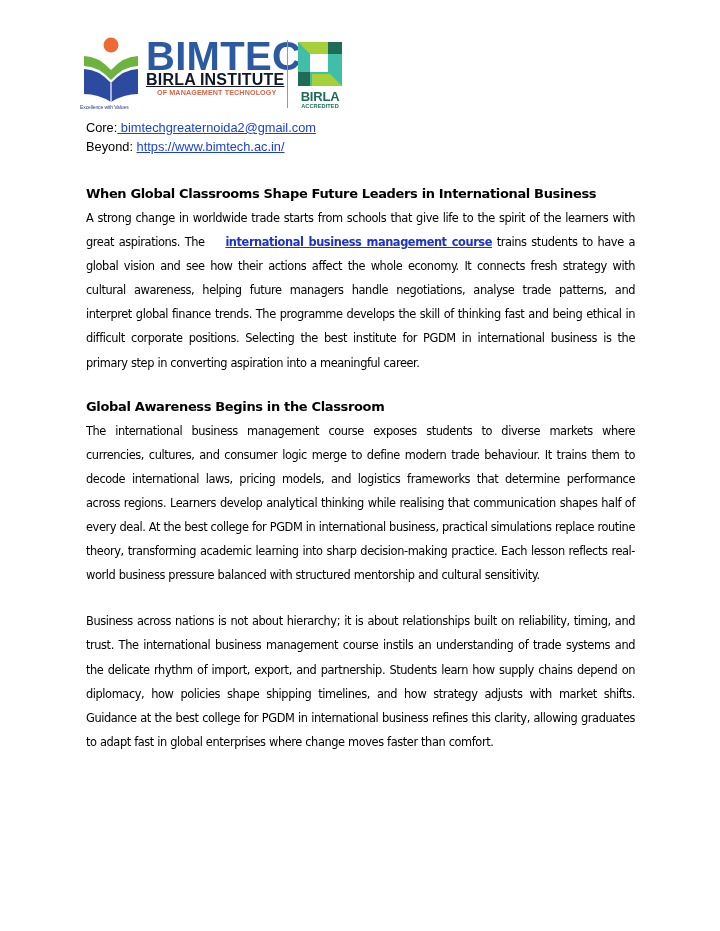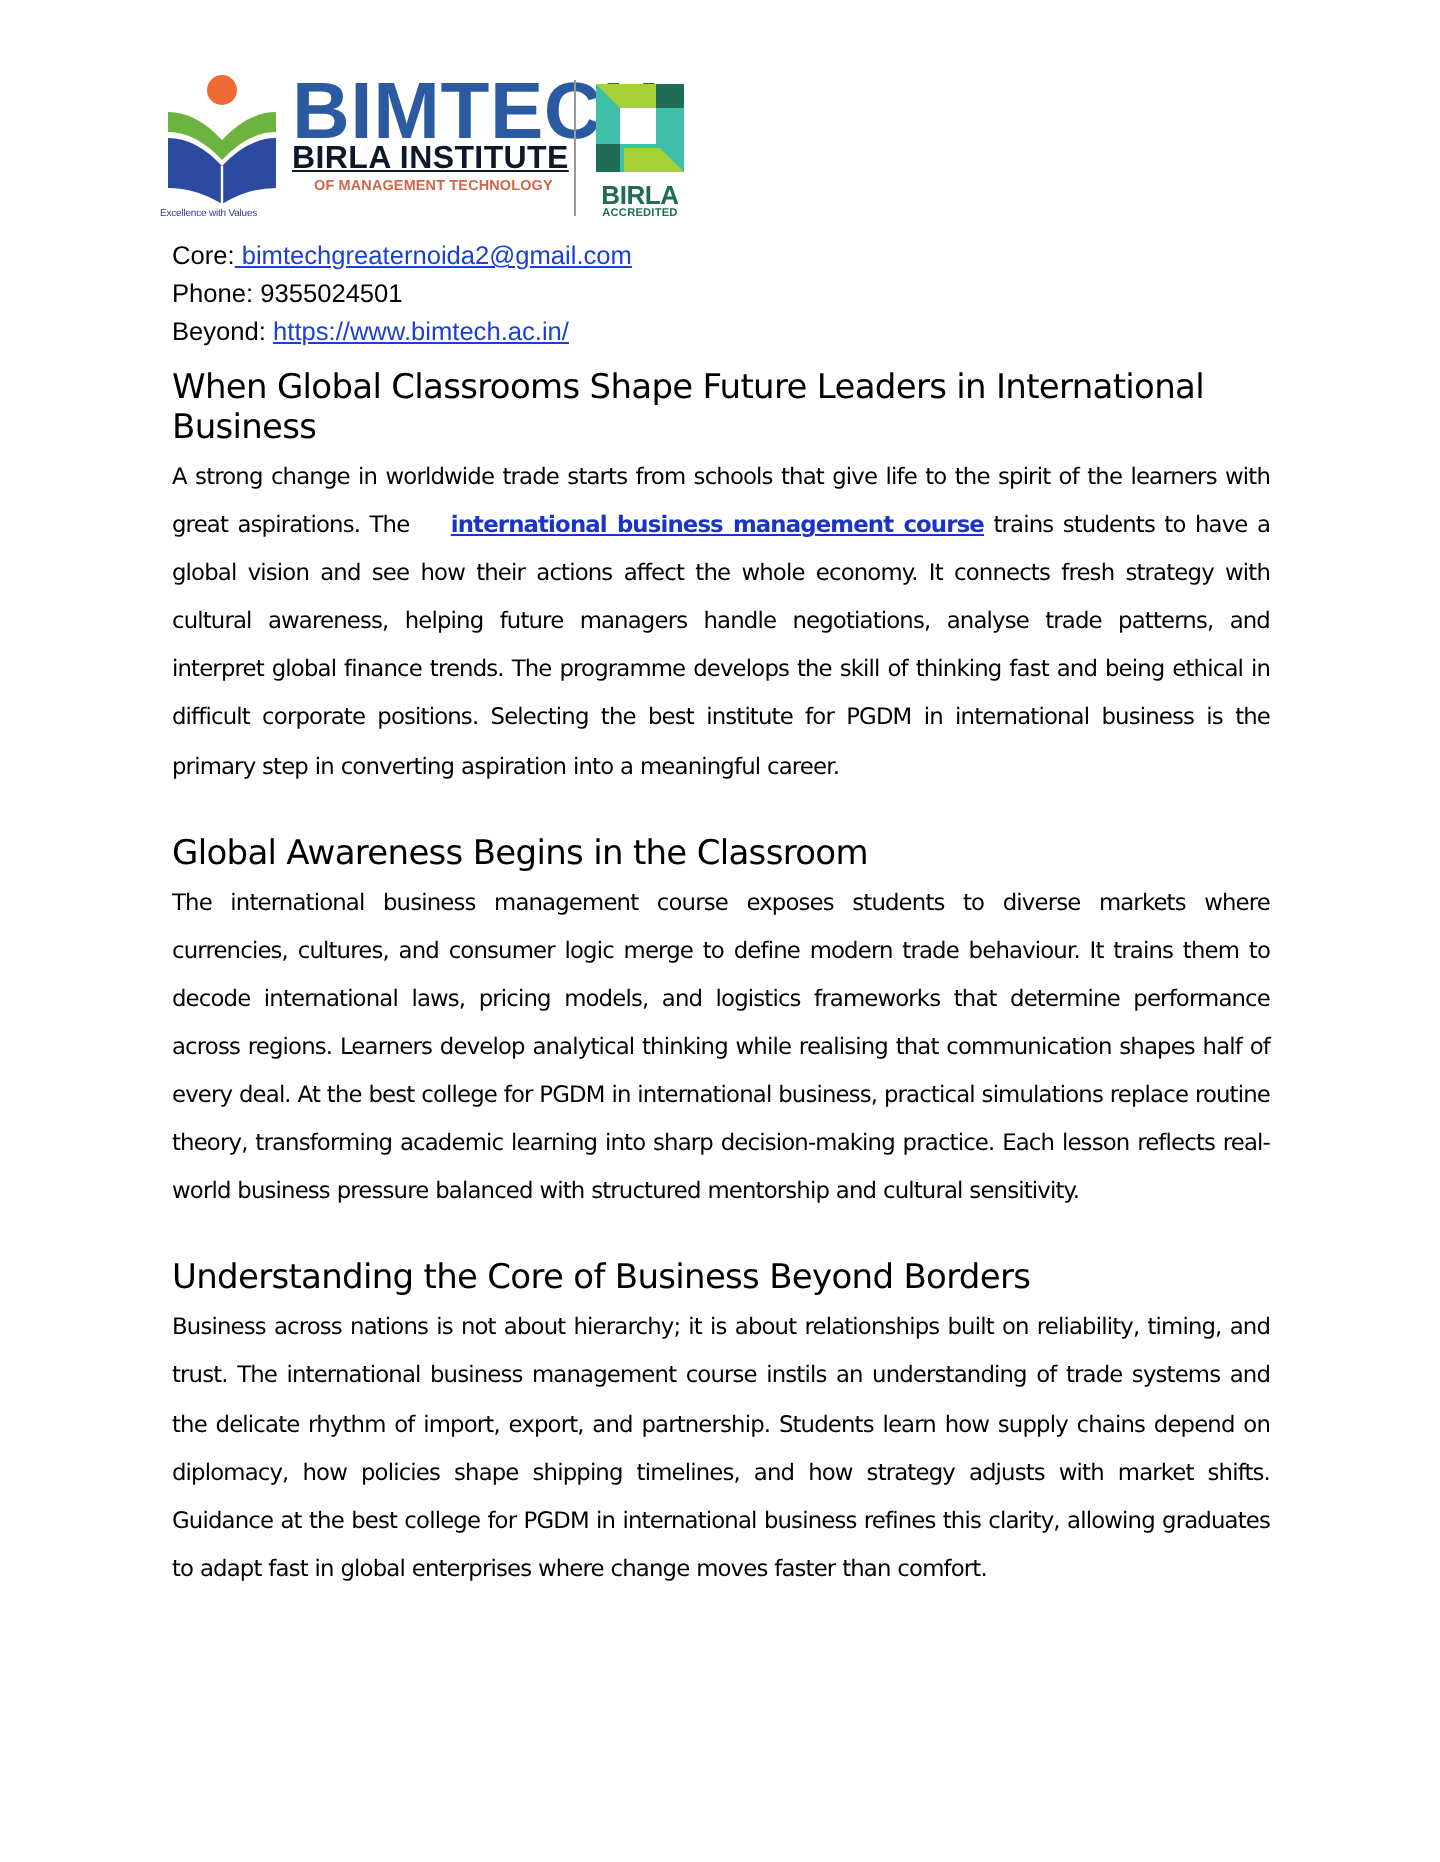--- a/index.html
+++ b/index.html
@@ -21,21 +21,21 @@
     .aacsb-mark { width: 44px; height: 44px; margin-left: 4px; }
     .aacsb-text { font-weight: bold; font-size: 13px; color: #1f6b56; line-height: 13px; text-align: center; letter-spacing: -0.2px; }
     .aacsb-sub { font-weight: bold; font-size: 5.6px; color: #1f6b56; line-height: 7px; text-align: center; letter-spacing: 0.1px; }
 
     
     .contact { position: absolute; left: 86px; top: 118px; font-family: "Liberation Sans", sans-serif; font-size: 12.8px; line-height: 19px; }
     .contact a { color: #1a3fd6; text-decoration: underline; }
 
     
     .article { position: absolute; left: 86px; top: 184px; width: 549px; font-family: "DejaVu Sans", sans-serif; font-size: 11.4px; }
-    .heading { font-weight: normal; font-size: 17px; line-height: 20px; letter-spacing: -0.35px; }
+    .heading { font-weight: bold; font-size: 13px; line-height: 20px; letter-spacing: -0.35px; }
     .para { text-align: justify; line-height: 24.1px; letter-spacing: -0.42px; word-spacing: 0.2px; }
     .link { color: #1a33c9; font-weight: bold; text-decoration: underline; padding-left: 16px; }
     .gap { height: 22px; }
     .h1 { margin-bottom: 2px; }
     .sec { margin-bottom: 2px; }
   </style>
 </head>
 <body>
 
 <div class="page">
@@ -71,35 +71,31 @@
       <div class="aacsb-text">BIRLA</div>
       <div class="aacsb-sub">ACCREDITED</div>
     </div>
   </div>
 
   <div class="contact">
     <div>
       <span>Core:</span><a> bimtechgreaternoida2@gmail.com</a>
     </div>
     <div>
-      <span>Phone:</span><span> 9355024501</span>
-    </div>
-    <div>
       <span>Beyond:</span> <a>https://www.bimtech.ac.in/</a>
     </div>
   </div>
 
   <div class="article">
     <div class="heading h1">When Global Classrooms Shape Future Leaders in International Business</div>
     <p class="para"><span>A strong change in worldwide trade starts from schools that give life to the spirit of the learners with great aspirations. The </span><a class="link">international business management course</a><span> trains students to have a global vision and see how their actions affect the whole economy. It connects fresh strategy with cultural awareness, helping future managers handle negotiations, analyse trade patterns, and interpret global finance trends. The programme develops the skill of thinking fast and being ethical in difficult corporate positions. Selecting the best institute for PGDM in international business is the primary step in converting aspiration into a meaningful career.</span></p>
 
     <div class="gap"></div>
 
     <div class="heading sec">Global Awareness Begins in the Classroom</div>
     <p class="para">The international business management course exposes students to diverse markets where currencies, cultures, and consumer logic merge to define modern trade behaviour. It trains them to decode international laws, pricing models, and logistics frameworks that determine performance across regions. Learners develop analytical thinking while realising that communication shapes half of every deal. At the best college for PGDM in international business, practical simulations replace routine theory, transforming academic learning into sharp decision-making practice. Each lesson reflects real-world business pressure balanced with structured mentorship and cultural sensitivity.</p>
 
     <div class="gap"></div>
 
-    <div class="heading sec">Understanding the Core of Business Beyond Borders</div>
     <p class="para">Business across nations is not about hierarchy; it is about relationships built on reliability, timing, and trust. The international business management course instils an understanding of trade systems and the delicate rhythm of import, export, and partnership. Students learn how supply chains depend on diplomacy, how policies shape shipping timelines, and how strategy adjusts with market shifts. Guidance at the best college for PGDM in international business refines this clarity, allowing graduates to adapt fast in global enterprises where change moves faster than comfort.</p>
   </div>
 
 </div>
 
 </body></html>

